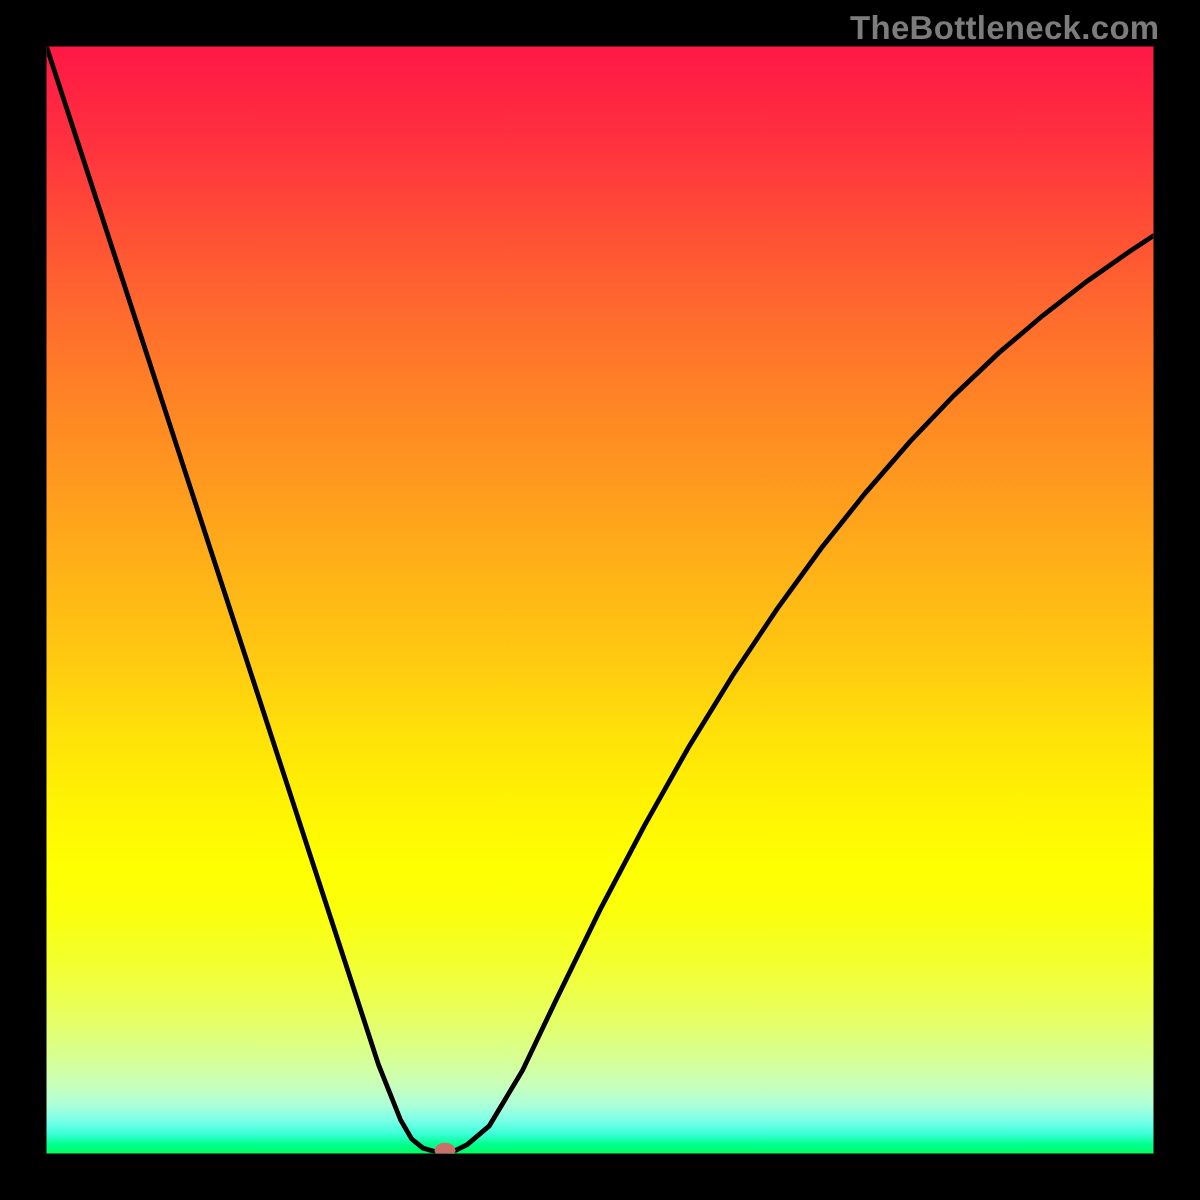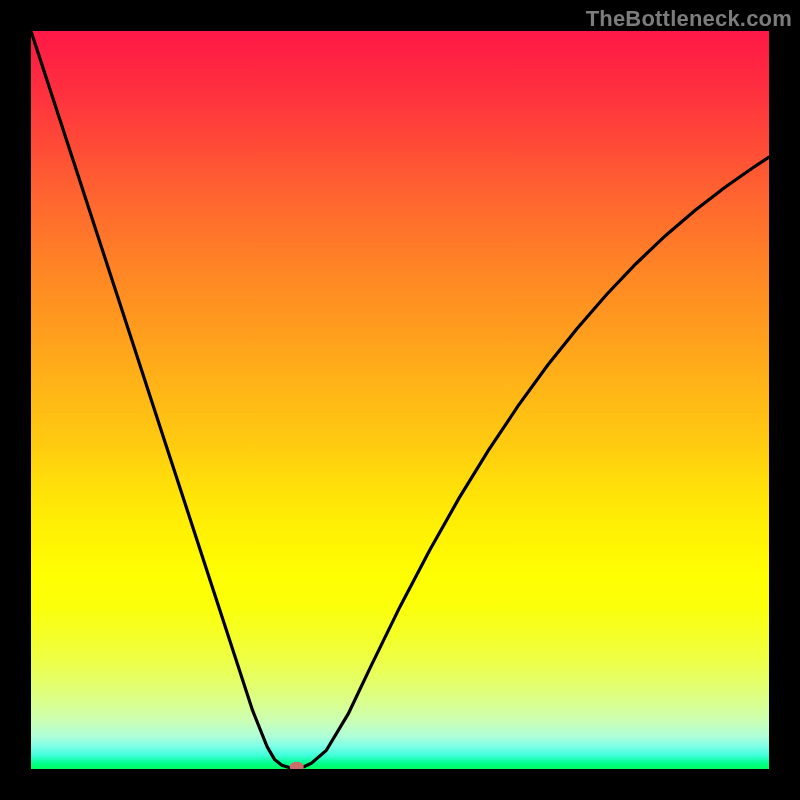--- a/index.html
+++ b/index.html
@@ -37,21 +37,21 @@
       #b0ffd7 95.5%,
       #7bffe8 97%,
       #3dffd8 98.2%,
       #00ff8e 99.2%,
       #00ff5e 100%
     );
   }
   .watermark {
     position: absolute;
     top: 6px;
-    right: 8px;
+    right: 27px;
     font-family: Arial, Helvetica, sans-serif;
     font-size: 22px;
     font-weight: bold;
     color: #7c7c7c;
     letter-spacing: 0.2px;
   }
   svg.curve {
     position: absolute;
     left: 0;
     top: 0;

